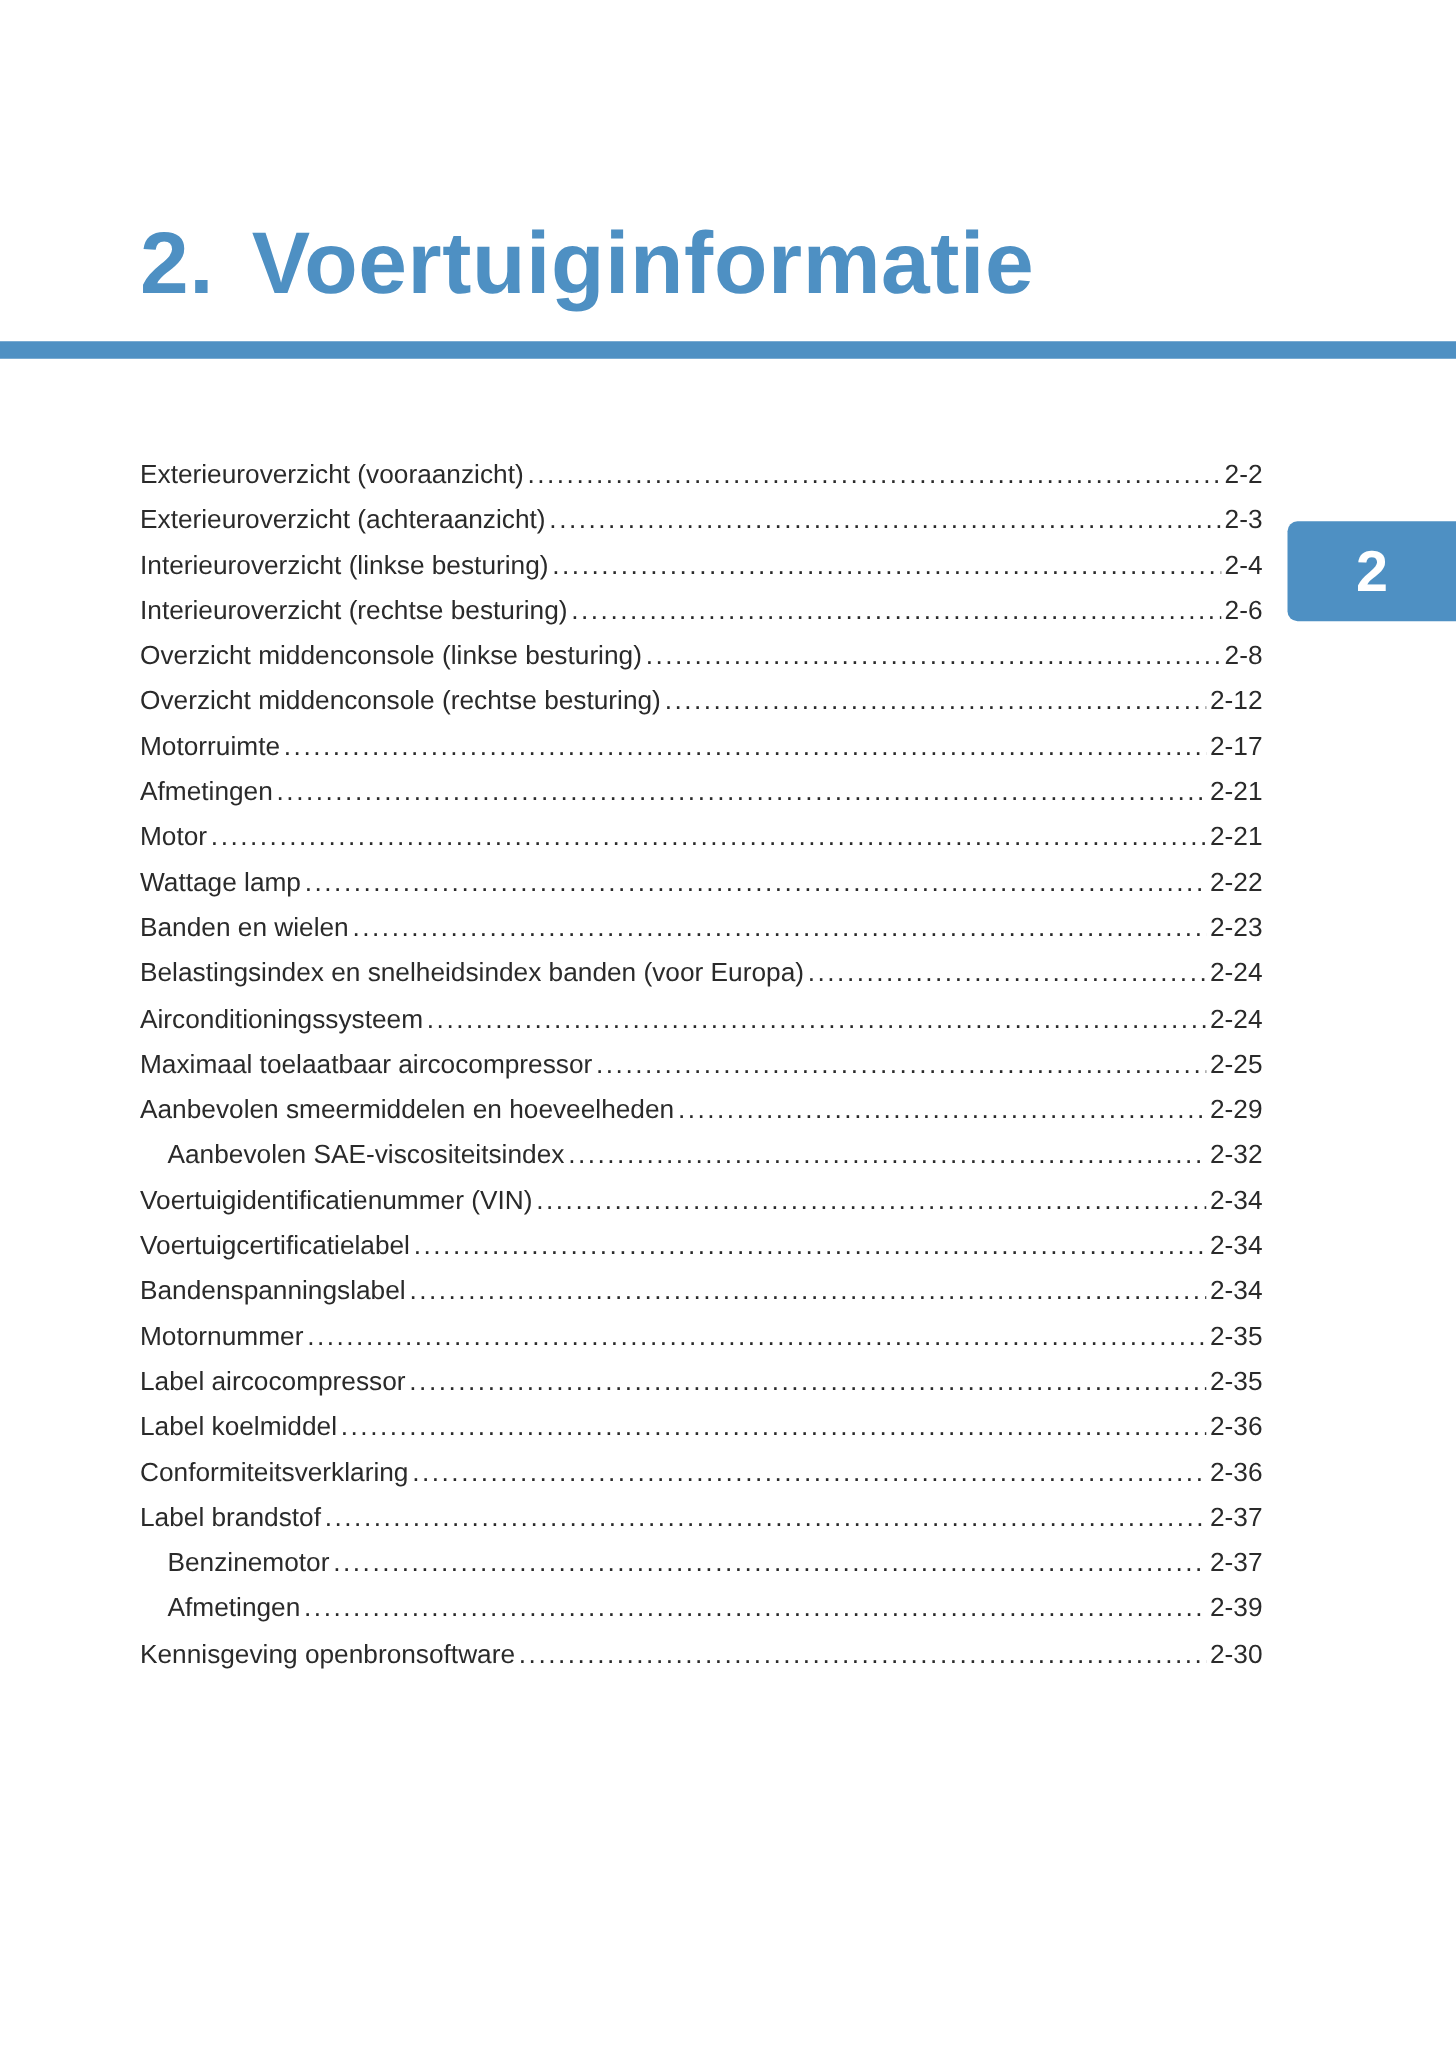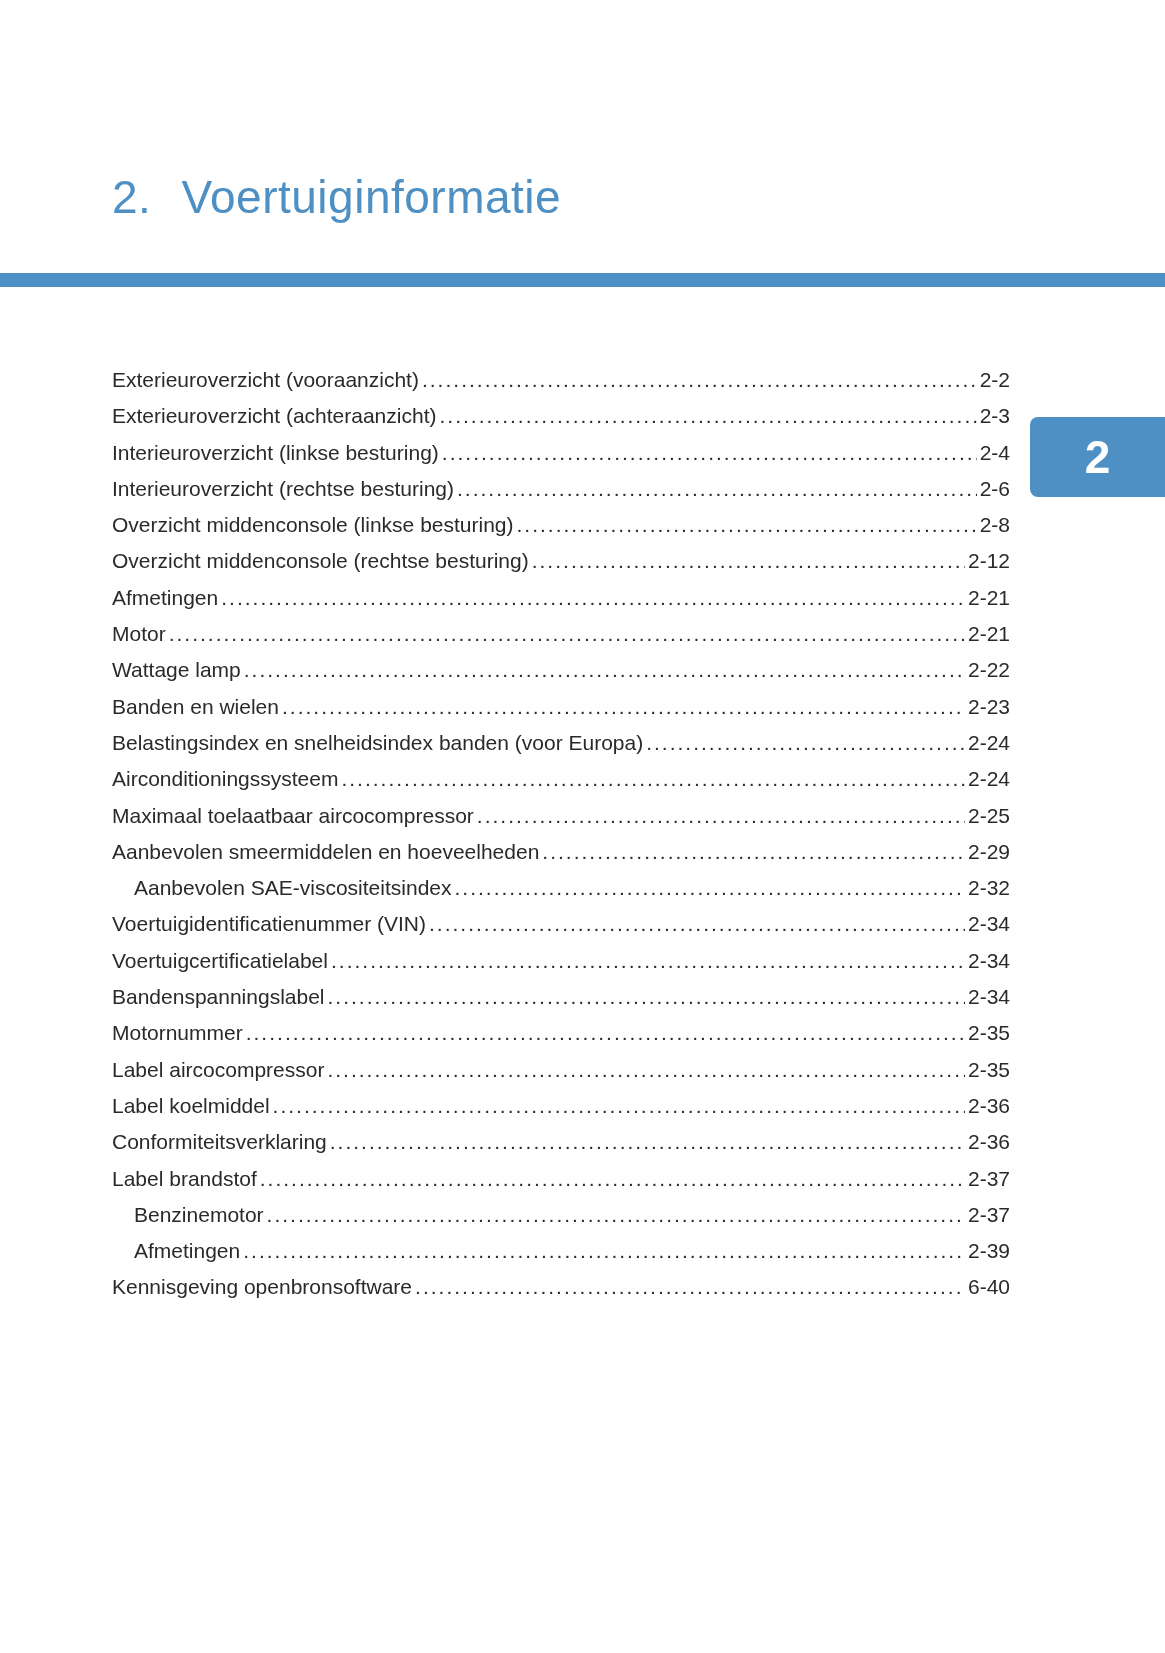--- a/index.html
+++ b/index.html
@@ -11,22 +11,22 @@
     position: relative;
     font-family: "Liberation Sans", sans-serif;
     color: var(--text);
     overflow: hidden;
   }
   .title-row {
     position: absolute;
     top: 170px;
     left: 112px;
     color: var(--accent);
-    font-size: 46px;
-    font-weight: 400;
+    font-size: 70px;
+    font-weight: 700;
     letter-spacing: 0.5px;
     white-space: nowrap;
   }
   .chapter-num { margin-right: 30px; }
   .rule {
     position: absolute;
     top: 273px;
     left: 0;
     width: 1165px;
     height: 14px;
@@ -117,20 +117,25 @@
         <span class="toc-label">Overzicht middenconsole (linkse besturing)</span>
         <span class="dots"></span>
         <span class="page-num">2-8</span>
       </div>
     <div class="toc-row">
         <span class="toc-label">Overzicht middenconsole (rechtse besturing)</span>
         <span class="dots"></span>
         <span class="page-num">2-12</span>
       </div>
     <div class="toc-row">
+        <span class="toc-label">Motorruimte</span>
+        <span class="dots"></span>
+        <span class="page-num">2-17</span>
+      </div>
+    <div class="toc-row">
         <span class="toc-label">Afmetingen</span>
         <span class="dots"></span>
         <span class="page-num">2-21</span>
       </div>
     <div class="toc-row">
         <span class="toc-label">Motor</span>
         <span class="dots"></span>
         <span class="page-num">2-21</span>
       </div>
     <div class="toc-row">
@@ -214,17 +219,17 @@
         <span class="page-num">2-37</span>
       </div>
     <div class="toc-row indent">
         <span class="toc-label">Afmetingen</span>
         <span class="dots"></span>
         <span class="page-num">2-39</span>
       </div>
     <div class="toc-row">
         <span class="toc-label">Kennisgeving openbronsoftware</span>
         <span class="dots"></span>
-        <span class="page-num">6-40</span>
+        <span class="page-num">2-30</span>
       </div>
   </div>
 
 </div>
 
 </body></html>

